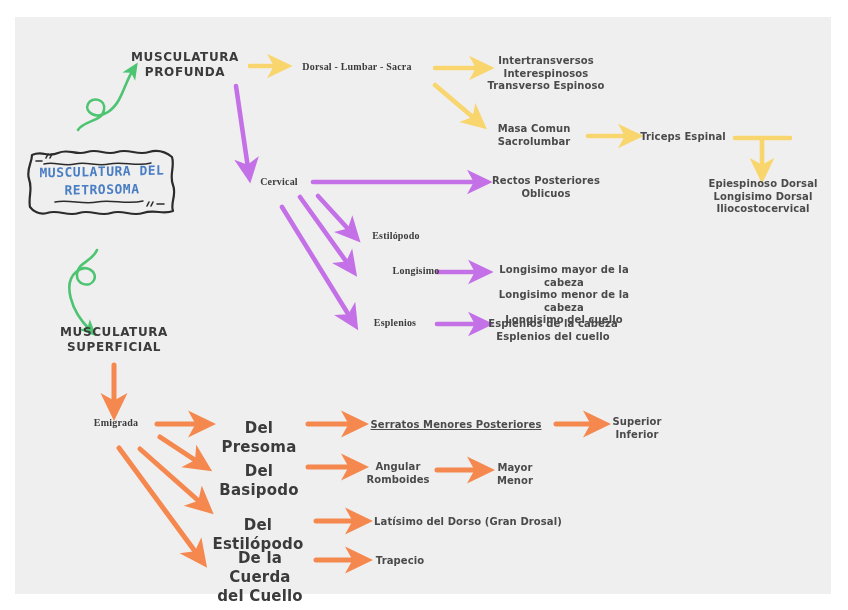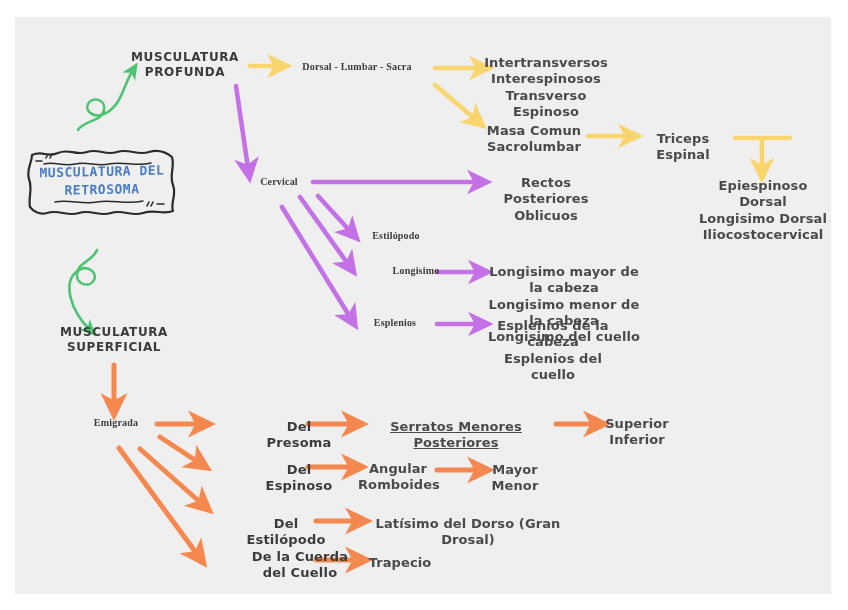--- a/index.html
+++ b/index.html
@@ -16,22 +16,22 @@
     position:absolute;
     color:#3b3b3b;
     font-weight:bold;
     text-align:center;
     line-height:1.25;
     white-space:pre-line;
     letter-spacing:.2px;
   }
   .n-head{font-size:12px;letter-spacing:.6px;}
   .n-main{font-size:10px;font-family:Liberation Serif, serif;}
-  .n-leaf{font-size:13px;font-weight:bold;color:#4a4a4a;letter-spacing:.1px;}
-  .n-leaf-l{font-size:13px;margin-left:40px;}
+  .n-leaf{font-size:10px;font-weight:bold;color:#4a4a4a;letter-spacing:.1px;}
+  .n-leaf-l{font-size:15px;}
 
   
   #card{
     position:absolute;left:27px;top:147px;width:150px;height:70px;
   }
   #card svg{position:absolute;left:0;top:0;}
   #card .title{
     position:absolute;left:0;top:16px;width:150px;text-align:center;
     color:#4a7ec4;font-size:13px;font-weight:bold;line-height:1.35;
     letter-spacing:.5px;white-space:pre-line;
@@ -196,23 +196,23 @@
 <div class="node n-leaf" style="left:484px;top:318px;width:138px;">Esplenios de la cabeza
 Esplenios del cuello</div>
 
 <div class="node n-head" style="left:59px;top:325px;width:110px;">MUSCULATURA
 SUPERFICIAL</div>
 
 <div class="node n-main" style="left:79px;top:417px;width:74px;">Emigrada</div>
 
 <div class="node n-leaf-l" style="left:212px;top:419px;width:94px;">Del Presoma</div>
 
-<div class="node n-leaf-l" style="left:212px;top:462px;width:94px;">Del Espinoso</div>
-
-<div class="node n-leaf-l" style="left:196px;top:516px;width:100px;">Del Estilópodo</div>
+<div class="node n-leaf-l" style="left:212px;top:462px;width:94px;">Del Basipodo</div>
+
+<div class="node n-leaf-l" style="left:208px;top:516px;width:100px;">Del Estilópodo</div>
 
 <div class="node n-leaf-l" style="left:208px;top:549px;width:104px;">De la Cuerda
 del Cuello</div>
 
 <div class="node n-leaf" style="left:356px;top:419px;width:200px;text-decoration:underline;">Serratos Menores Posteriores</div>
 
 <div class="node n-leaf" style="left:358px;top:461px;width:80px;">Angular
 Romboides</div>
 
 <div class="node n-leaf" style="left:360px;top:516px;width:216px;">Latísimo del Dorso (Gran Drosal)</div>

